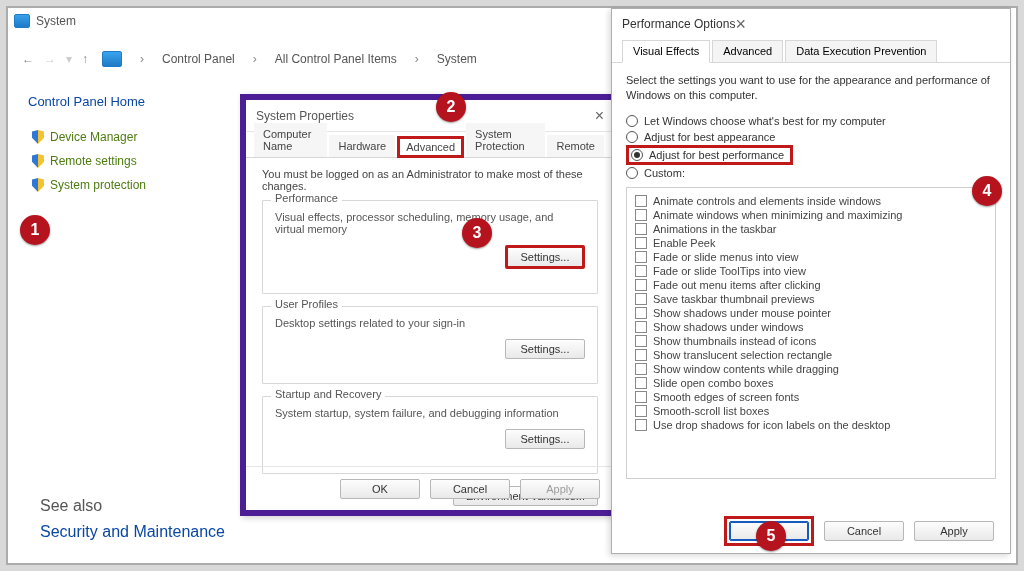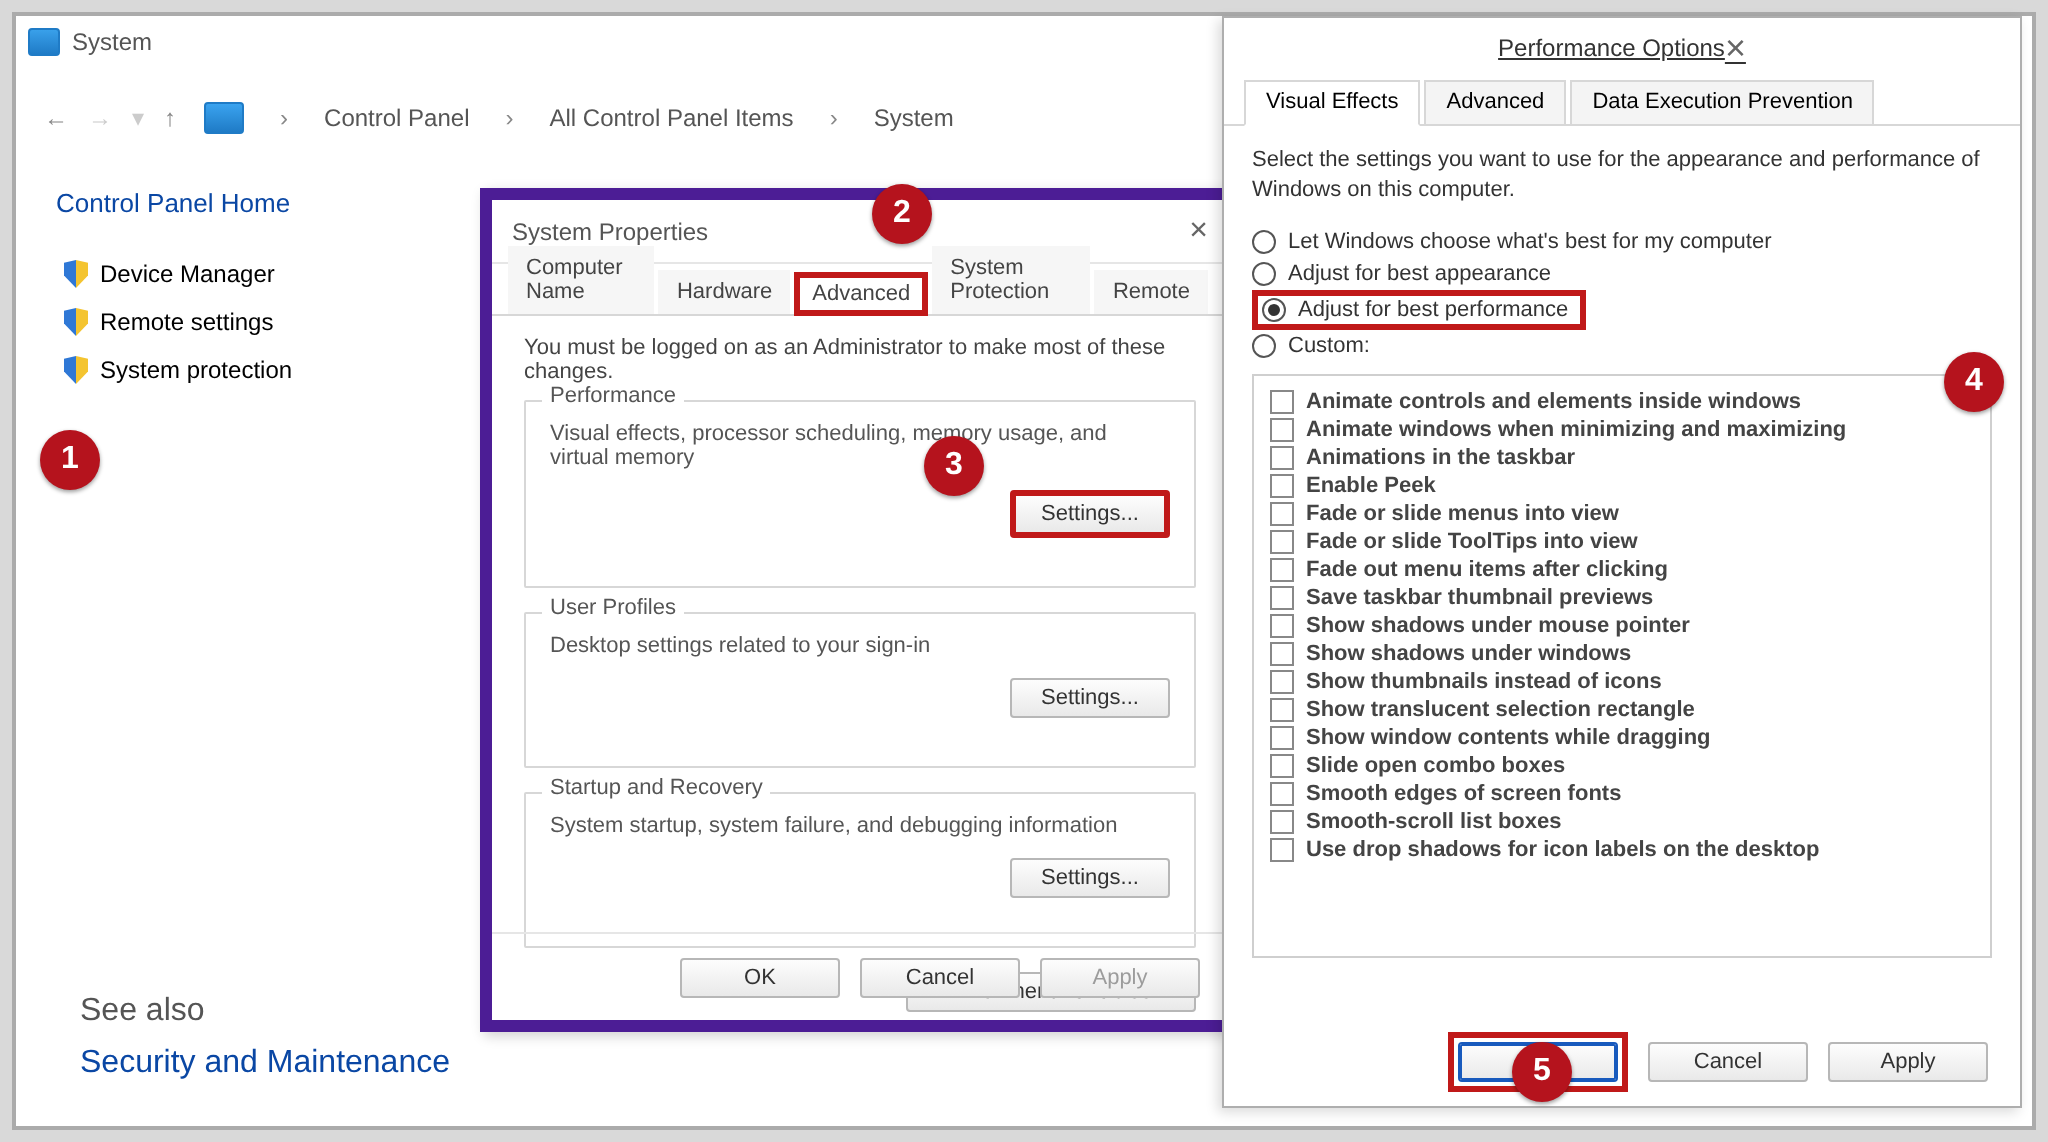--- a/index.html
+++ b/index.html
@@ -13,21 +13,21 @@
   
   .nav-row { position:absolute; left:0; top:36px; right:0; height:30px; display:flex; align-items:center; padding-left:14px; font-size:12px; color:#555; gap:14px; }
   .nav-arrows { display:flex; align-items:center; gap:10px; color:#888; }
   .nav-arrows span { display:inline-block; }
   .mini-monitor { width:20px; height:16px; background:linear-gradient(#3aa3ef,#1f7bc6); border:1px solid #1f7bc6; border-radius:2px; position:relative; }
   .crumb-sep { color:#888; padding:0 4px; }
   .crumb, .crumb-item { color:#555; }
   
   .sidebar { position:absolute; left:20px; top:86px; width:200px; font-size:12px; }
   .cp-home { color:#0a47a4; font-size:13px; margin-bottom:18px; }
-  .side-item { display:flex; align-items:center; gap:6px; padding:3px 4px; margin:4px 0; color:#000000; cursor:pointer; }
+  .side-item { display:flex; align-items:center; gap:6px; padding:3px 4px; margin:4px 0; color:#4d7c0f; cursor:pointer; }
   .shield { width:12px; height:14px; display:inline-block; background:
      linear-gradient(to right,#2f78d6 0 50%, #f4c430 50% 100%); clip-path: polygon(50% 0,100% 10%,100% 55%,50% 100%,0 55%,0 10%); }
   .highlight-red { border:3px solid #c01919; background:#fce7e7; }
   
   .badge { position:absolute; width:30px; height:30px; border-radius:50%; background:#b5131d; color:#fff; font-weight:700; font-size:16px; display:flex; align-items:center; justify-content:center; box-shadow:0 1px 2px rgba(0,0,0,0.4); }
   
   .seealso { position:absolute; left:32px; bottom:22px; font-size:16px; color:#555; }
   .seealso .link { color:#0a47a4; margin-top:8px; }
 
   
@@ -44,33 +44,33 @@
   .group-title { position:absolute; top:-9px; left:8px; background:#fff; padding:0 4px; font-size:11px; color:#555; }
   .group-desc { color:#555; margin-bottom:10px; }
   .btn { display:inline-block; min-width:80px; padding:3px 12px; font-size:11px; color:#333; background:linear-gradient(#fdfdfd,#e9e9e9); border:1px solid #b7b7b7; border-radius:2px; text-align:center; cursor:pointer; }
   .btn.disabled { color:#9c9c9c; }
   .btn-row-right { text-align:right; }
   .btn.hl { border:3px solid #c01919; }
   .sp-bottom { position:absolute; left:0; right:0; bottom:0; height:44px; border-top:1px solid #e6e6e6; display:flex; align-items:center; justify-content:flex-end; gap:10px; padding-right:14px; }
 
   
   .perf { position:absolute; left:611px; top:8px; width:400px; height:546px; background:#fff; border:1px solid #aeaeae; box-shadow:-2px 2px 6px rgba(0,0,0,0.15); }
-  .perf-title { height:30px; display:flex; align-items:center; justify-content:center; padding:0 10px; font-size:12px; color:#333;text-decoration:underline; }
+  .perf-title { height:30px; display:flex; align-items:center; justify-content:flex-start; padding:0 10px; font-size:12px; color:#333; }
   .perf-close { font-size:18px; color:#666; cursor:pointer; }
   .perf-tabs { display:flex; align-items:flex-end; padding:0 10px; border-bottom:1px solid #d7d7d7; font-size:11px; height:24px; }
   .perf-tab { padding:4px 10px 5px 10px; border:1px solid #d7d7d7; border-bottom:none; margin-right:2px; background:#f4f4f4; cursor:pointer; }
   .perf-tab.active { background:#fff; position:relative; top:1px; border-bottom:1px solid #fff; }
   .perf-body { padding:10px 14px 8px 14px; font-size:11px; color:#333; }
   .perf-desc { margin-bottom:10px; line-height:1.35; }
   .radio-row { display:flex; align-items:center; gap:6px; padding:2px 0; cursor:pointer; }
   .radio { width:12px; height:12px; border:1px solid #555; border-radius:50%; display:inline-flex; align-items:center; justify-content:center; background:#fff; }
   .radio.checked::after { content:""; width:6px; height:6px; border-radius:50%; background:#333; }
   .radio-row.hl { border:3px solid #c01919; display:inline-flex; padding:1px 6px 1px 2px; }
   .check-listbox { border:1px solid #cfcfcf; margin-top:6px; padding:6px 8px; height:292px; overflow:hidden; }
-  .chk-row { display:flex; align-items:center; gap:6px; padding:1px 0; font-size:11px; color:#444;font-weight:bold; }
+  .chk-row { display:flex; align-items:center; gap:6px; padding:1px 0; font-size:11px; color:#444; }
   .chk { width:12px; height:12px; border:1px solid #888; background:#fff; }
   .perf-bottom { position:absolute; left:0; right:0; bottom:0; height:44px; display:flex; align-items:center; justify-content:flex-end; gap:10px; padding-right:16px; }
   .btn.focus { border:1px solid #185abd; box-shadow:0 0 0 1px #185abd inset; }
   .ok-hl { border:3px solid #c01919; padding:2px; display:inline-block; }
 </style>
 </head>
 <body>
 
 <div class="stage">
   <div class="outer-frame">

